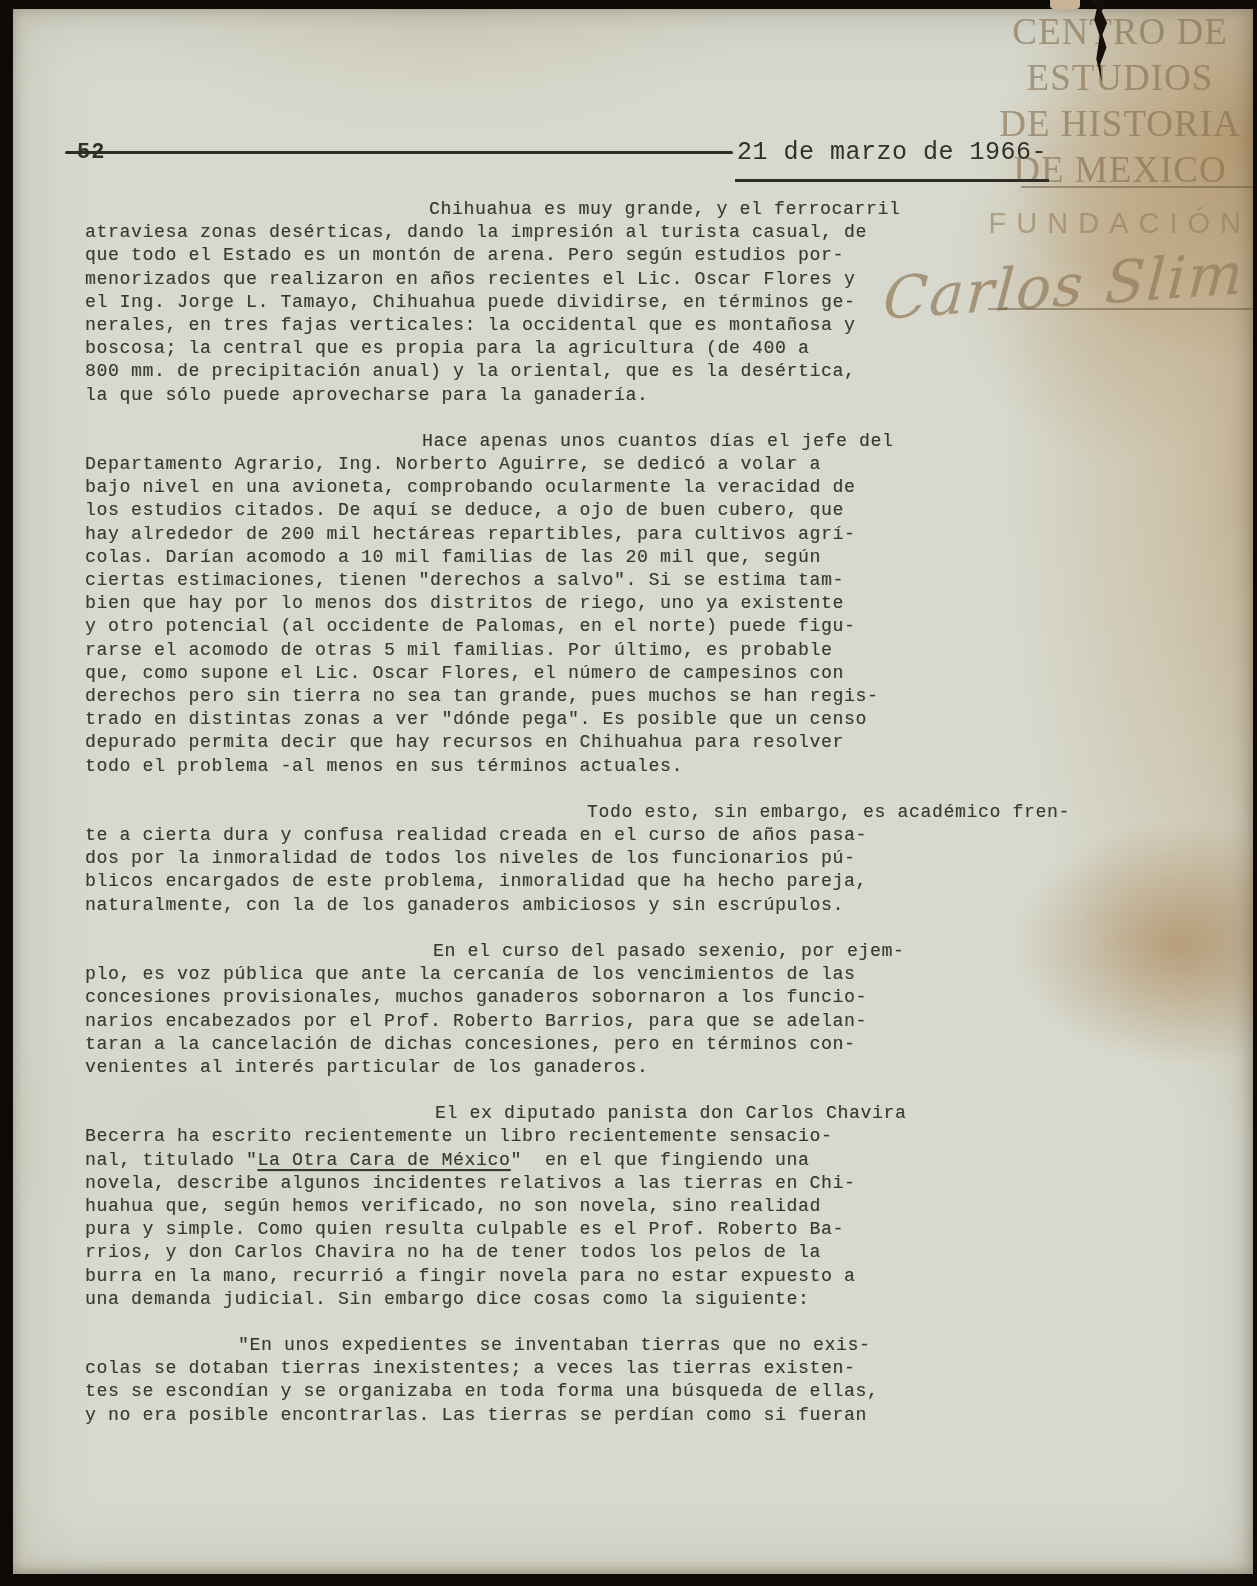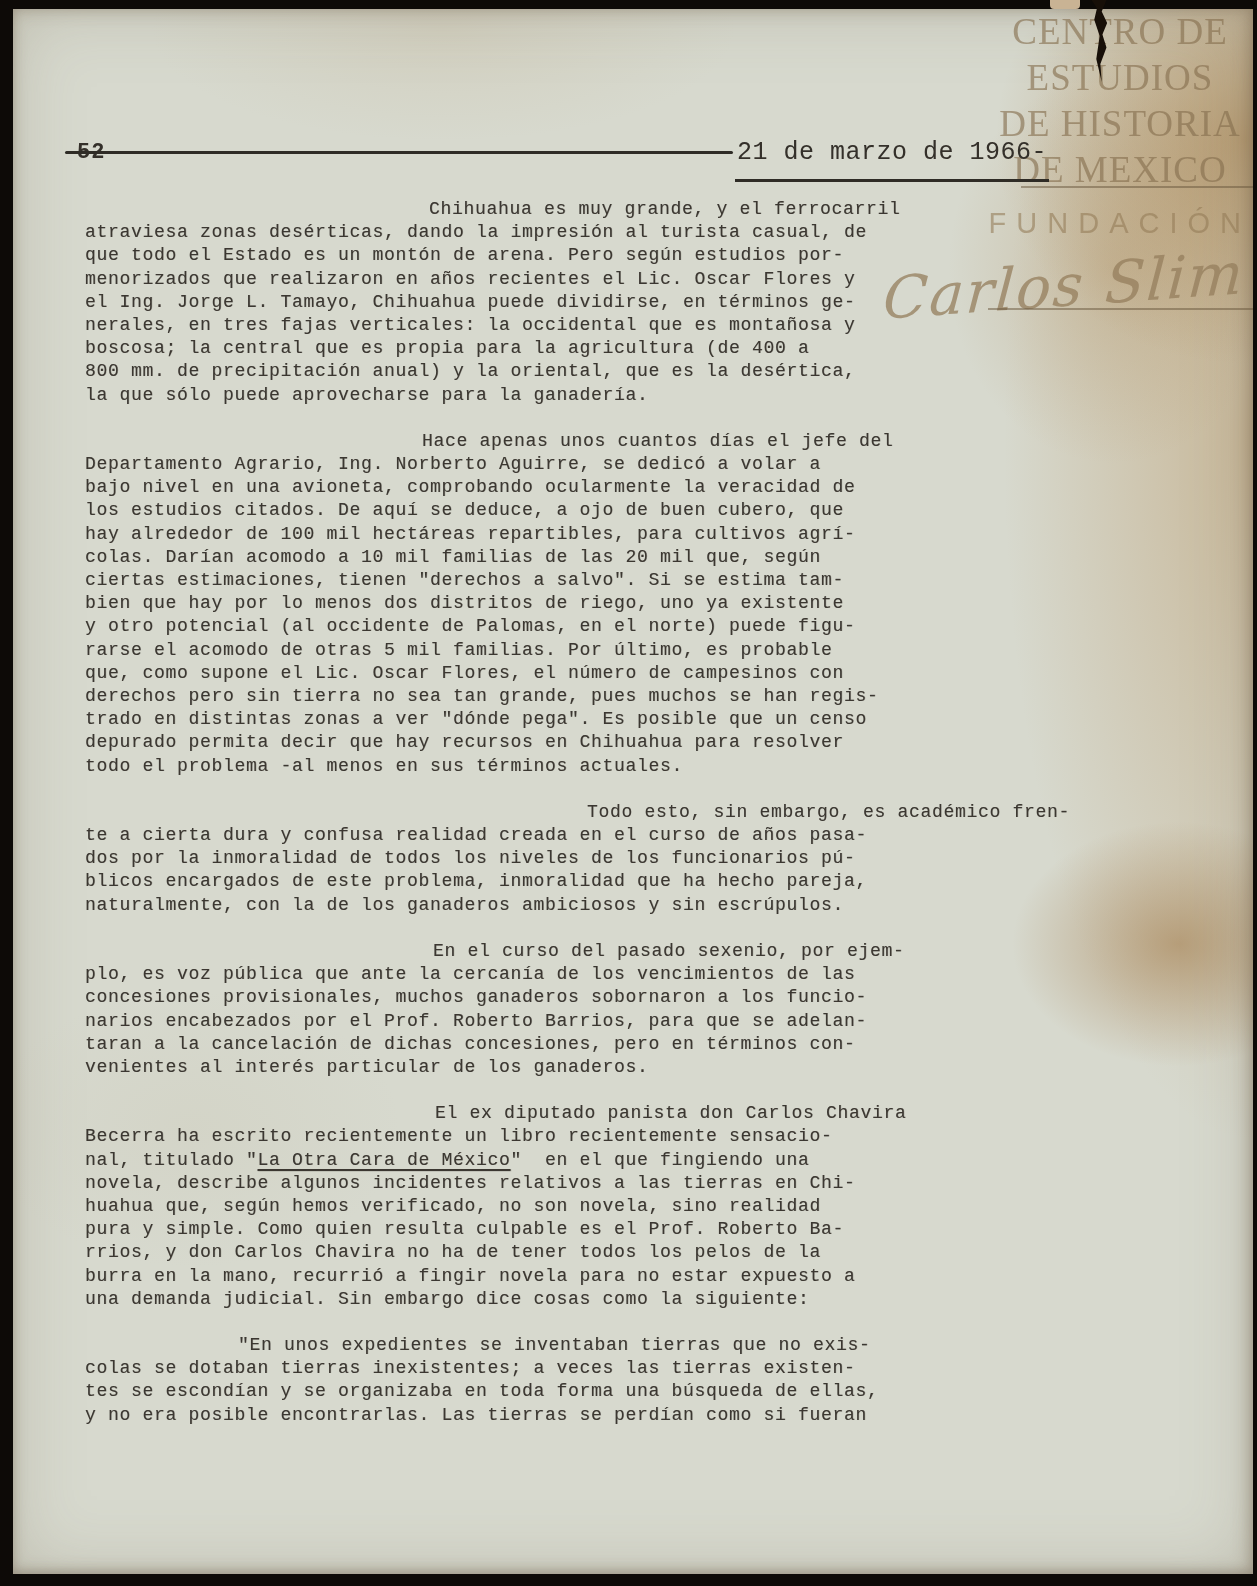--- a/index.html
+++ b/index.html
@@ -117,21 +117,21 @@
           <div class="line">nerales, en tres fajas verticales: la occidental que es montañosa y</div>
           <div class="line">boscosa; la central que es propia para la agricultura (de 400 a</div>
           <div class="line">800 mm. de precipitación anual) y la oriental, que es la desértica,</div>
           <div class="line">la que sólo puede aprovecharse para la ganadería.</div>
         </div>
         <div class="para">
           <div class="line" style="padding-left: 337px;">Hace apenas unos cuantos días el jefe del</div>
           <div class="line">Departamento Agrario, Ing. Norberto Aguirre, se dedicó a volar a</div>
           <div class="line">bajo nivel en una avioneta, comprobando ocularmente la veracidad de</div>
           <div class="line">los estudios citados. De aquí se deduce, a ojo de buen cubero, que</div>
-          <div class="line">hay alrededor de 100 mil hectáreas repartibles, para cultivos agrí-</div>
+          <div class="line">hay alrededor de 200 mil hectáreas repartibles, para cultivos agrí-</div>
           <div class="line">colas. Darían acomodo a 10 mil familias de las 20 mil que, según</div>
           <div class="line">ciertas estimaciones, tienen "derechos a salvo". Si se estima tam-</div>
           <div class="line">bien que hay por lo menos dos distritos de riego, uno ya existente</div>
           <div class="line">y otro potencial (al occidente de Palomas, en el norte) puede figu-</div>
           <div class="line">rarse el acomodo de otras 5 mil familias. Por último, es probable</div>
           <div class="line">que, como supone el Lic. Oscar Flores, el número de campesinos con</div>
           <div class="line">derechos pero sin tierra no sea tan grande, pues muchos se han regis-</div>
           <div class="line">trado en distintas zonas a ver "dónde pega". Es posible que un censo</div>
           <div class="line">depurado permita decir que hay recursos en Chihuahua para resolver</div>
           <div class="line">todo el problema -al menos en sus términos actuales.</div>

